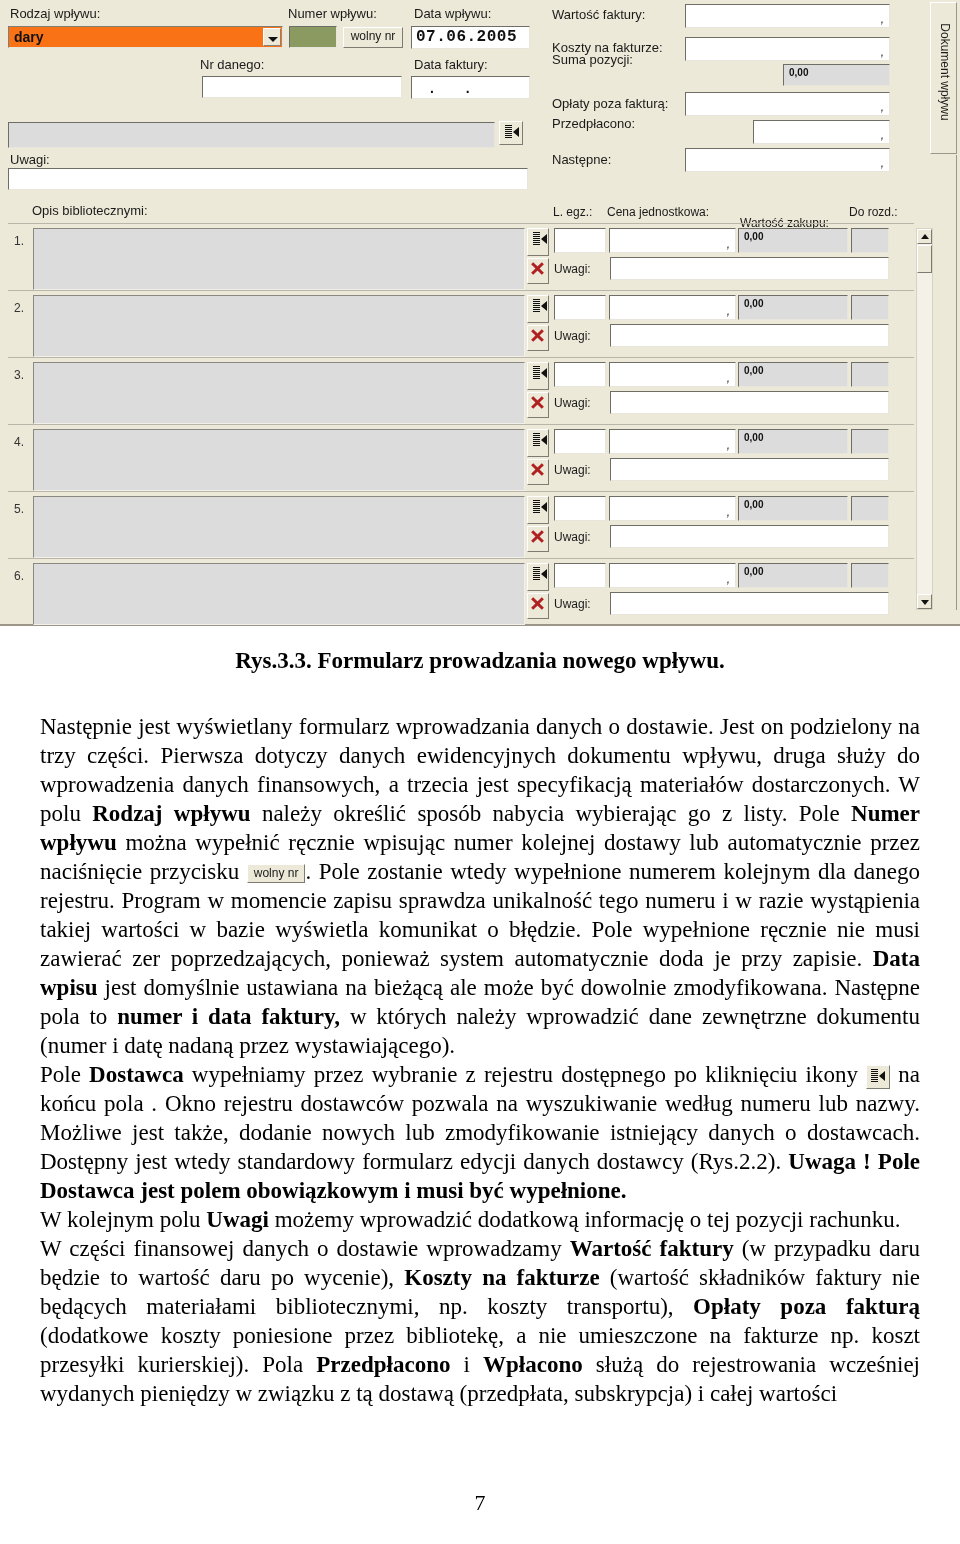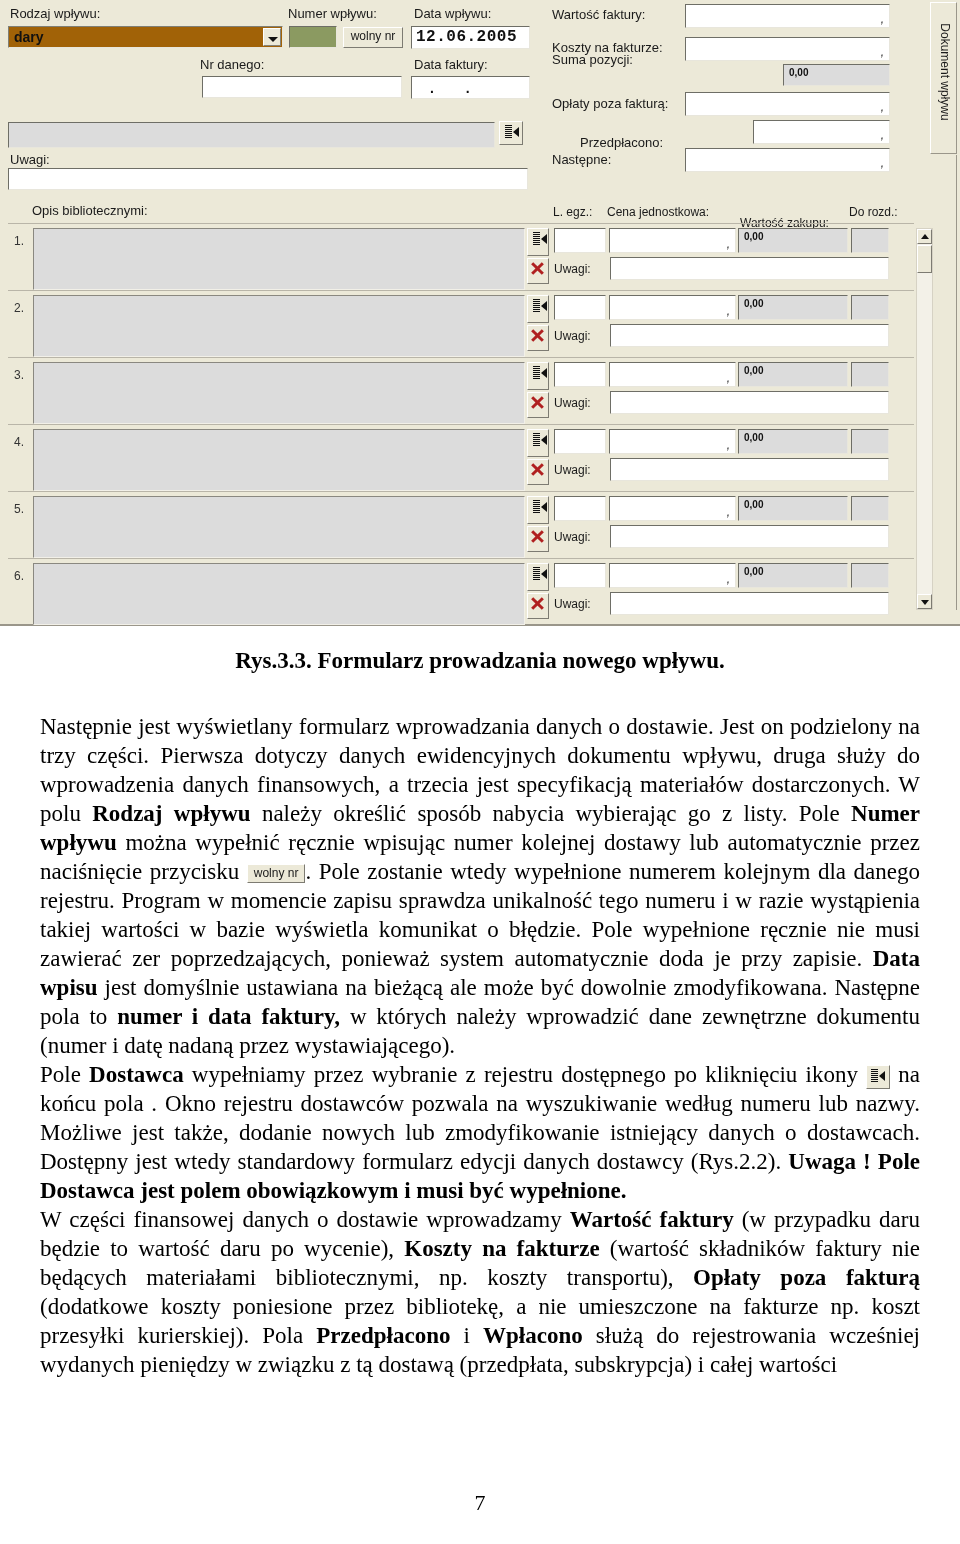--- a/index.html
+++ b/index.html
@@ -21,21 +21,21 @@
   .fld{position:absolute;background:#fff;border:1px solid #7f7f76;
        border-top-color:#6e6e66;border-left-color:#6e6e66;
        border-right-color:#e8e6dc;border-bottom-color:#e8e6dc;}
   .fld.ro{background:#dcdcdc;}
   .fld .comma{position:absolute;right:5px;bottom:1px;font-size:12px;color:#222;font-style:italic;}
   .fld .val{position:absolute;left:5px;top:2px;font-size:10px;color:#111;font-weight:bold;}
   .fld .valmono{position:absolute;left:4px;top:1px;font-size:16px;color:#111;
        font-family:"Liberation Mono",monospace;font-weight:bold;letter-spacing:.5px;}
   .fld .dots{position:absolute;left:18px;top:3px;font-size:14px;color:#111;letter-spacing:14px;font-weight:bold;}
 
-  .combo{position:absolute;background:#a16207;border:1px solid #7f7f76;
+  .combo{position:absolute;background:#f97316;border:1px solid #7f7f76;
          border-right-color:#e8e6dc;border-bottom-color:#e8e6dc;}
   .combo .ctext{position:absolute;left:5px;top:2px;font-size:14px;font-weight:bold;color:#111;}
   .combo .arrowbox{position:absolute;right:1px;top:1px;bottom:1px;width:18px;background:#ece9d8;
          border:1px solid #fff;border-right-color:#85837a;border-bottom-color:#85837a;}
   .combo .arrowbox:after{content:"";position:absolute;left:4px;top:8px;
          border-left:5px solid transparent;border-right:5px solid transparent;border-top:5px solid #111;}
 
   .green{position:absolute;background:#8b9a61;border:1px solid #6e6e66;
          border-right-color:#e8e6dc;border-bottom-color:#e8e6dc;}
 
@@ -122,21 +122,21 @@
     <span class="ctext">dary</span>
     <span class="arrowbox"></span>
   </div>
 
   <div class="lbl" style="left:288px;top:6px;">Numer wpływu:</div>
   <div class="green" style="left:289px;top:26px;width:48px;height:22px;"></div>
   <div class="btn" style="left:343px;top:27px;width:60px;height:21px;">wolny nr</div>
 
   <div class="lbl" style="left:414px;top:6px;">Data wpływu:</div>
   <div class="fld" style="left:411px;top:26px;width:119px;height:23px;">
-    <span class="valmono">12.06.2005</span>
+    <span class="valmono">07.06.2005</span>
   </div>
 
   <div class="lbl" style="left:200px;top:57px;">Nr danego:</div>
   <div class="fld" style="left:202px;top:76px;width:200px;height:22px;"></div>
 
   <div class="lbl" style="left:414px;top:57px;">Data faktury:</div>
   <div class="fld" style="left:411px;top:76px;width:119px;height:23px;">
     <span class="dots">.  .</span>
   </div>
 
@@ -163,21 +163,21 @@
   <div class="lbl" style="left:552px;top:52px;">Suma pozycji:</div>
   <div class="fld ro" style="left:783px;top:64px;width:107px;height:22px;">
     <span class="val">0,00</span>
   </div>
 
   <div class="lbl" style="left:552px;top:96px;">Opłaty poza fakturą:</div>
   <div class="fld" style="left:685px;top:92px;width:205px;height:24px;">
     <span class="comma">,</span>
   </div>
 
-  <div class="lbl" style="left:552px;top:135px;margin-left:28px;">Przedpłacono:</div>
+  <div class="lbl" style="left:552px;top:116px;">Przedpłacono:</div>
   <div class="fld" style="left:753px;top:120px;width:137px;height:24px;">
     <span class="comma">,</span>
   </div>
 
   <div class="lbl" style="left:552px;top:152px;">Następne:</div>
   <div class="fld" style="left:685px;top:148px;width:205px;height:24px;">
     <span class="comma">,</span>
   </div>
 
   <div class="lbl" style="left:32px;top:203px;">Opis bibliotecznymi:</div>
@@ -329,17 +329,20 @@
 <div class="caption">Rys.3.3. Formularz prowadzania nowego wpływu.</div>
 
 <div class="doc">
   <p>
     <span class="indent">Następnie jest wyświetlany formularz wprowadzania danych o dostawie. Jest on podzielony na trzy części. </span><span>Pierwsza dotyczy danych ewidencyjnych dokumentu wpływu, druga służy do wprowadzenia danych finansowych, a trzecia jest specyfikacją materiałów dostarczonych. W polu </span><b>Rodzaj wpływu</b><span> należy określić sposób nabycia  wybierając go z listy. Pole </span><b>Numer wpływu</b><span> można wypełnić ręcznie wpisując numer   kolejnej dostawy lub automatycznie przez naciśnięcie przycisku </span><span class="inline-btn">wolny nr</span><span>. Pole zostanie wtedy wypełnione numerem kolejnym dla danego rejestru. Program w momencie zapisu sprawdza unikalność tego numeru i w razie wystąpienia takiej wartości w bazie wyświetla komunikat o błędzie. Pole wypełnione ręcznie nie musi zawierać zer poprzedzających, ponieważ system automatycznie doda je przy zapisie. </span><b>Data wpisu</b><span> jest domyślnie ustawiana na bieżącą ale może być dowolnie zmodyfikowana. Następne pola to </span><b>numer i data faktury,</b><span> w których należy wprowadzić dane zewnętrzne dokumentu (numer i datę nadaną przez wystawiającego).</span>
   </p>
   <p>
     <span class="indent">Pole </span><b>Dostawca</b><span> wypełniamy przez wybranie z rejestru dostępnego po kliknięciu ikony </span><span class="inline-pick"><i class="bars"></i><i class="tri"></i></span><span> na końcu pola . Okno rejestru dostawców pozwala na wyszukiwanie według numeru lub nazwy. Możliwe jest także, dodanie nowych lub zmodyfikowanie istniejący danych o dostawcach. Dostępny jest wtedy standardowy formularz edycji danych dostawcy (Rys.2.2). </span><b>Uwaga ! Pole Dostawca jest polem obowiązkowym i musi być wypełnione.</b>
   </p>
   <p>
+    <span class="indent">W kolejnym polu </span><b>Uwagi</b><span> możemy wprowadzić dodatkową informację o tej pozycji rachunku.</span>
+  </p>
+  <p>
     <span class="indent">W części finansowej danych o dostawie wprowadzamy </span><b>Wartość faktury</b><span> (w przypadku daru będzie to wartość daru po wycenie), </span><b>Koszty na fakturze</b><span> (wartość składników faktury nie będących materiałami bibliotecznymi, np. koszty transportu), </span><b>Opłaty poza fakturą</b><span> (dodatkowe koszty poniesione przez bibliotekę, a nie umieszczone na fakturze np. koszt przesyłki kurierskiej). Pola </span><b>Przedpłacono</b><span> i </span><b>Wpłacono</b><span> służą do rejestrowania wcześniej wydanych pieniędzy w związku z tą dostawą (przedpłata, subskrypcja) i całej wartości</span>
   </p>
 </div>
 
 <div class="pageno">7</div>
 
 </body></html>

